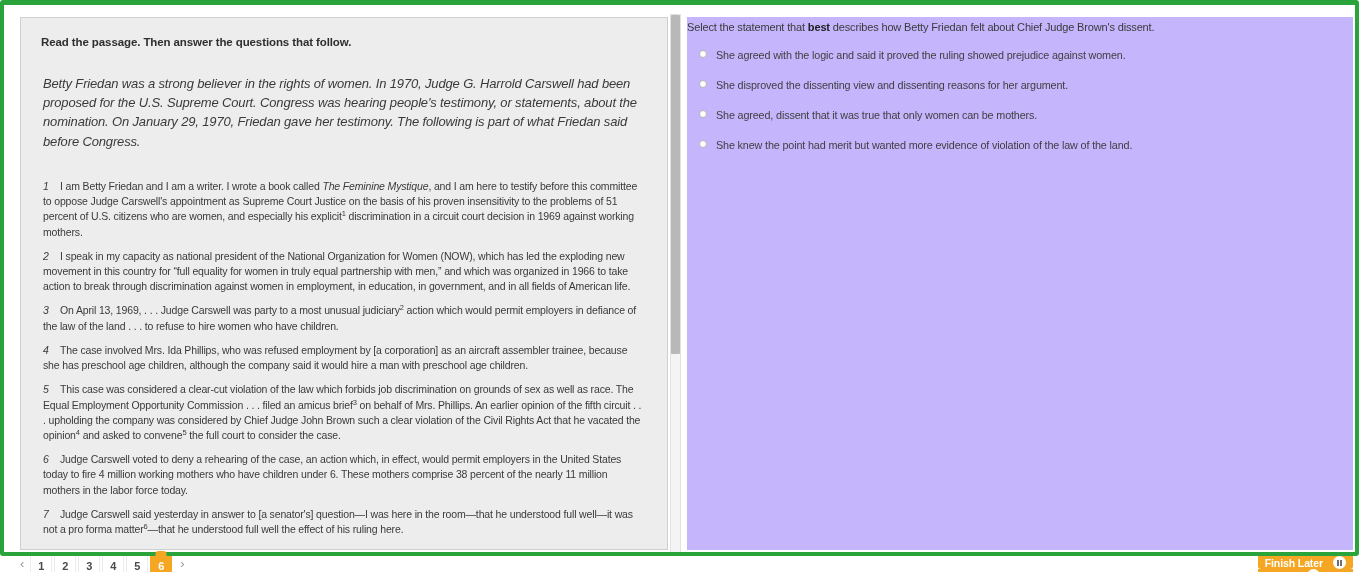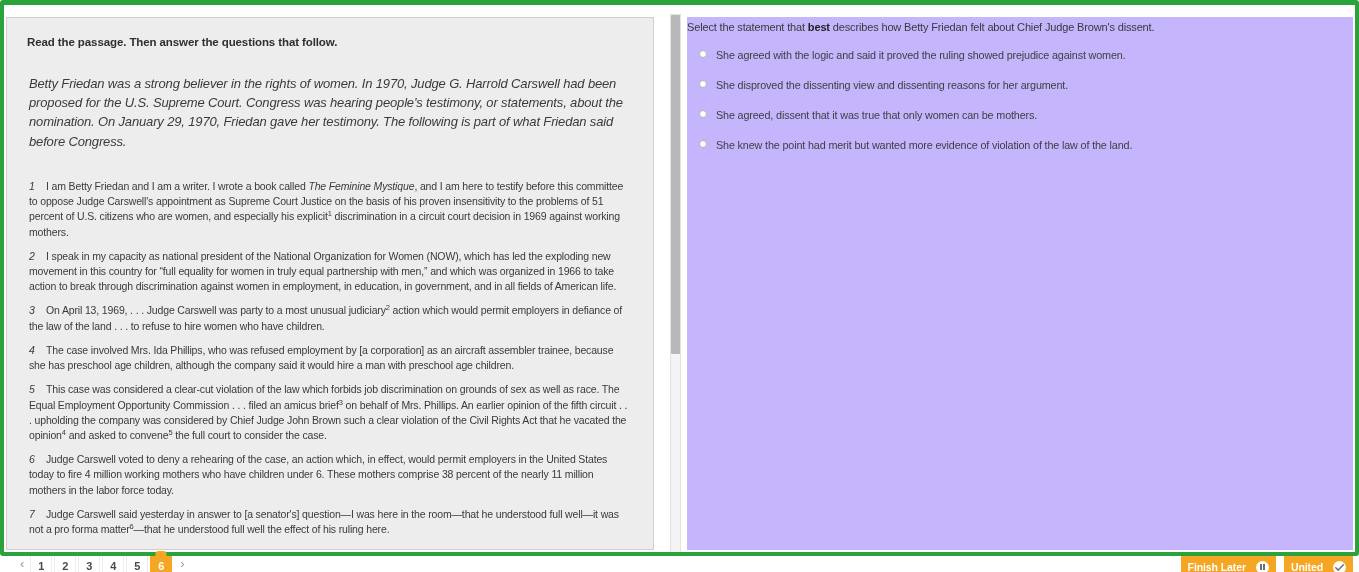--- a/index.html
+++ b/index.html
@@ -24,21 +24,21 @@
   .frame-inner {
     position: absolute;
     left: 0; top: 0; right: 0; bottom: 0;
     background: #ffffff;
     overflow: hidden;
   }
 
   
   .passage-panel {
     position: absolute;
-    left: 2px; top: 12px;
+    left: 16px; top: 12px;
     width: 648px; height: 533px;
     background: #ededed;
     border: 1px solid #cfcfcf;
     overflow: hidden;
     padding: 14px 10px 10px 10px;
   }
   .passage-inner { width: 100%; }
 
   .instruction {
     font-size: 11.5px;
@@ -190,20 +190,21 @@
     height: 6px;
     background: #f5a623;
     border-radius: 3px 3px 0 0;
   }
 
   .actions {
     position: absolute;
     right: 6px; top: 0;
     display: flex;
     height: 16px;
+    flex-direction: column;
   }
   .action-btn {
     height: 22px;
     background: #f5a623;
     border-radius: 0 0 3px 3px;
     display: flex;
     align-items: center;
     padding: 0 7px;
     margin-left: 8px;
     color: #ffffff;

